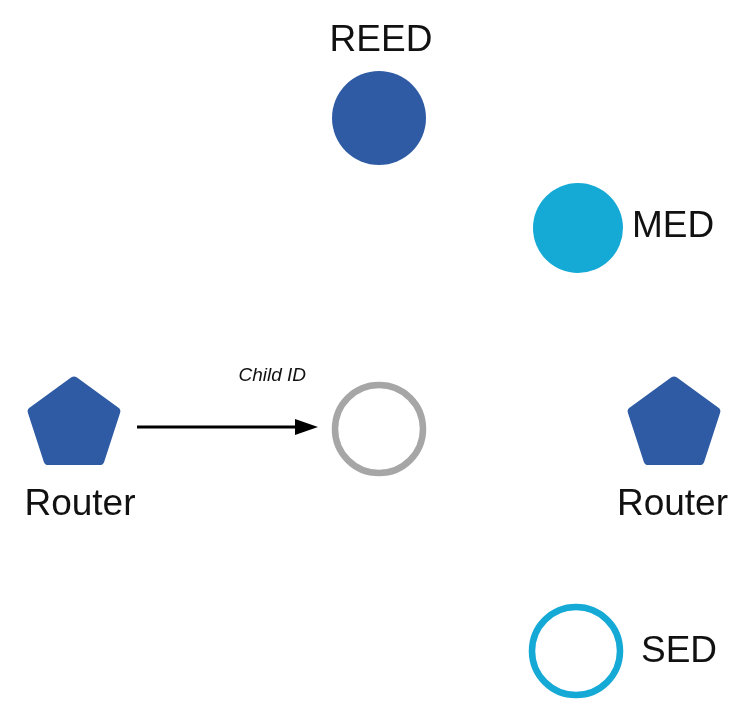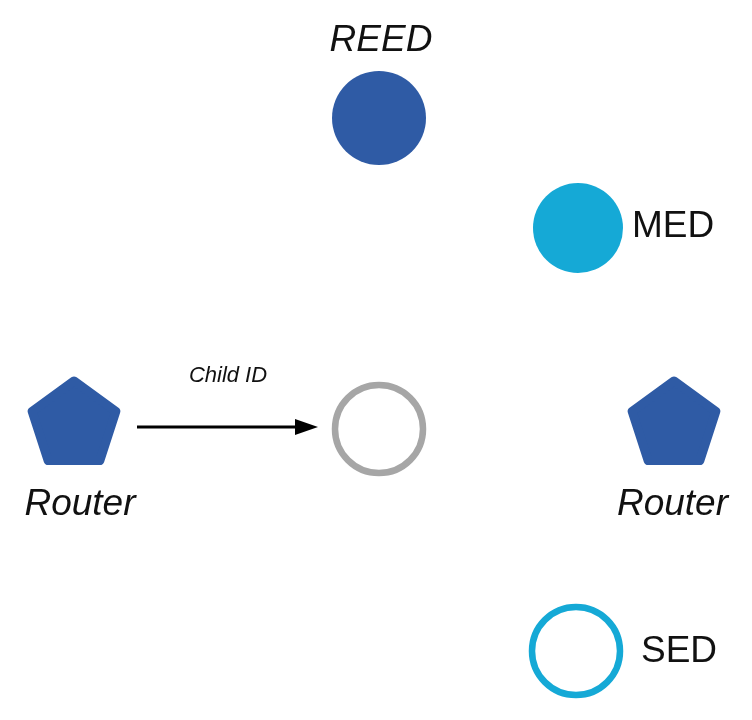--- a/index.html
+++ b/index.html
@@ -30,29 +30,28 @@
     font-size: 37px;
     font-weight: 400;
     display: flex;
     align-items: center;
     white-space: nowrap;
     letter-spacing: 0px;
   }
   .node-label.centered {
     justify-content: center;
     text-align: center;
-    font-style: italic;
   }
   .arrow-label {
     position: absolute;
     color: #111111;
-    font-size: 22px;
+    font-size: 19px;
     font-style: italic;
     line-height: 26px;
-    text-align: center;
+    text-align: right;
     white-space: nowrap;
   }
   
   .pos-reed     { left: 281px; top: 17px;  width: 200px; height: 44px; }
   .pos-med      { left: 632px; top: 203px; width: 140px; height: 44px; }
   .pos-router-l { left: 0px;   top: 480px; width: 160px; height: 45px; }
   .pos-router-r { left: 592px; top: 480px; width: 161px; height: 45px; }
   .pos-sed      { left: 641px; top: 628px; width: 120px; height: 44px; }
   .pos-arrow    { left: 150px; top: 362px; width: 156px; }
 </style>

